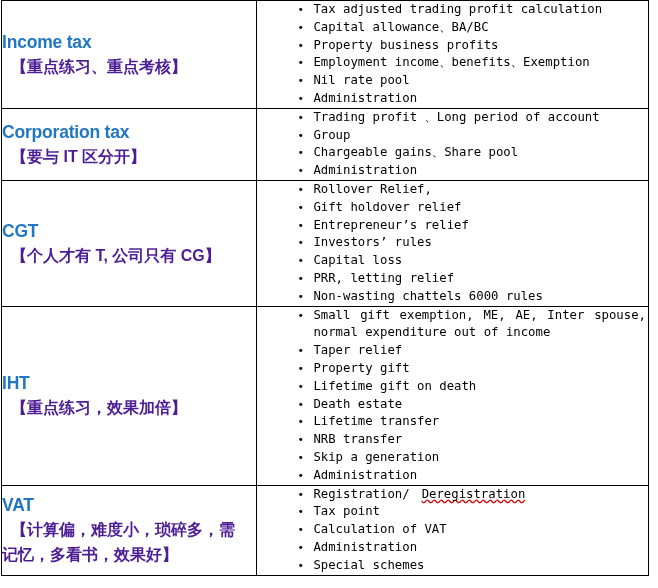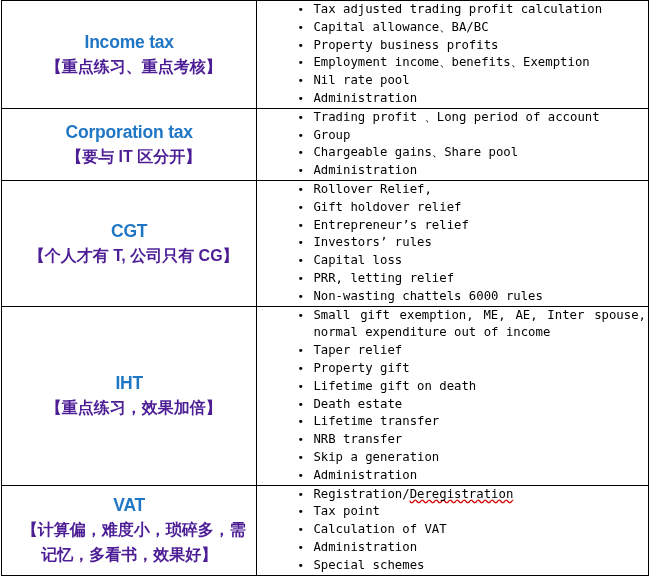--- a/index.html
+++ b/index.html
@@ -23,21 +23,20 @@
     border: 1px solid #000000;
     padding: 0;
     vertical-align: middle;
   }
   .col-topic { width: 255px; }
   .col-points { width: 391px; }
 
   
   .topic-cell {
     padding: 6px 6px 6px 10px;
-    text-align: center;
   }
   .topic-en {
     color: #1F76C4;
     font-weight: bold;
     font-size: 17.5px;
     line-height: 1.5;
     letter-spacing: -0.2px;
     white-space: nowrap;
   }
   .topic-cn {
@@ -78,20 +77,21 @@
   }
   ul.points > li.justify .txt {
     display: block;
     text-align: justify;
     text-align-last: left;
     padding-right: 2px;
   }
   .misspell {
     text-decoration: underline wavy #d40000;
     text-decoration-skip-ink: none;
+    margin-left: 12px;
   }
 
   
   tr.r-income .points-cell { padding-top: 3px; padding-bottom: 3px; }
   tr.r-ct     .points-cell { padding-top: 4px; padding-bottom: 4px; }
   tr.r-cgt    .points-cell { padding-top: 4px; padding-bottom: 4px; }
   tr.r-iht    .points-cell { padding-top: 4px; padding-bottom: 4px; }
   tr.r-vat    .points-cell { padding-top: 9px; padding-bottom: 30px; }
 
   tr.r-income { height: 107px; }

